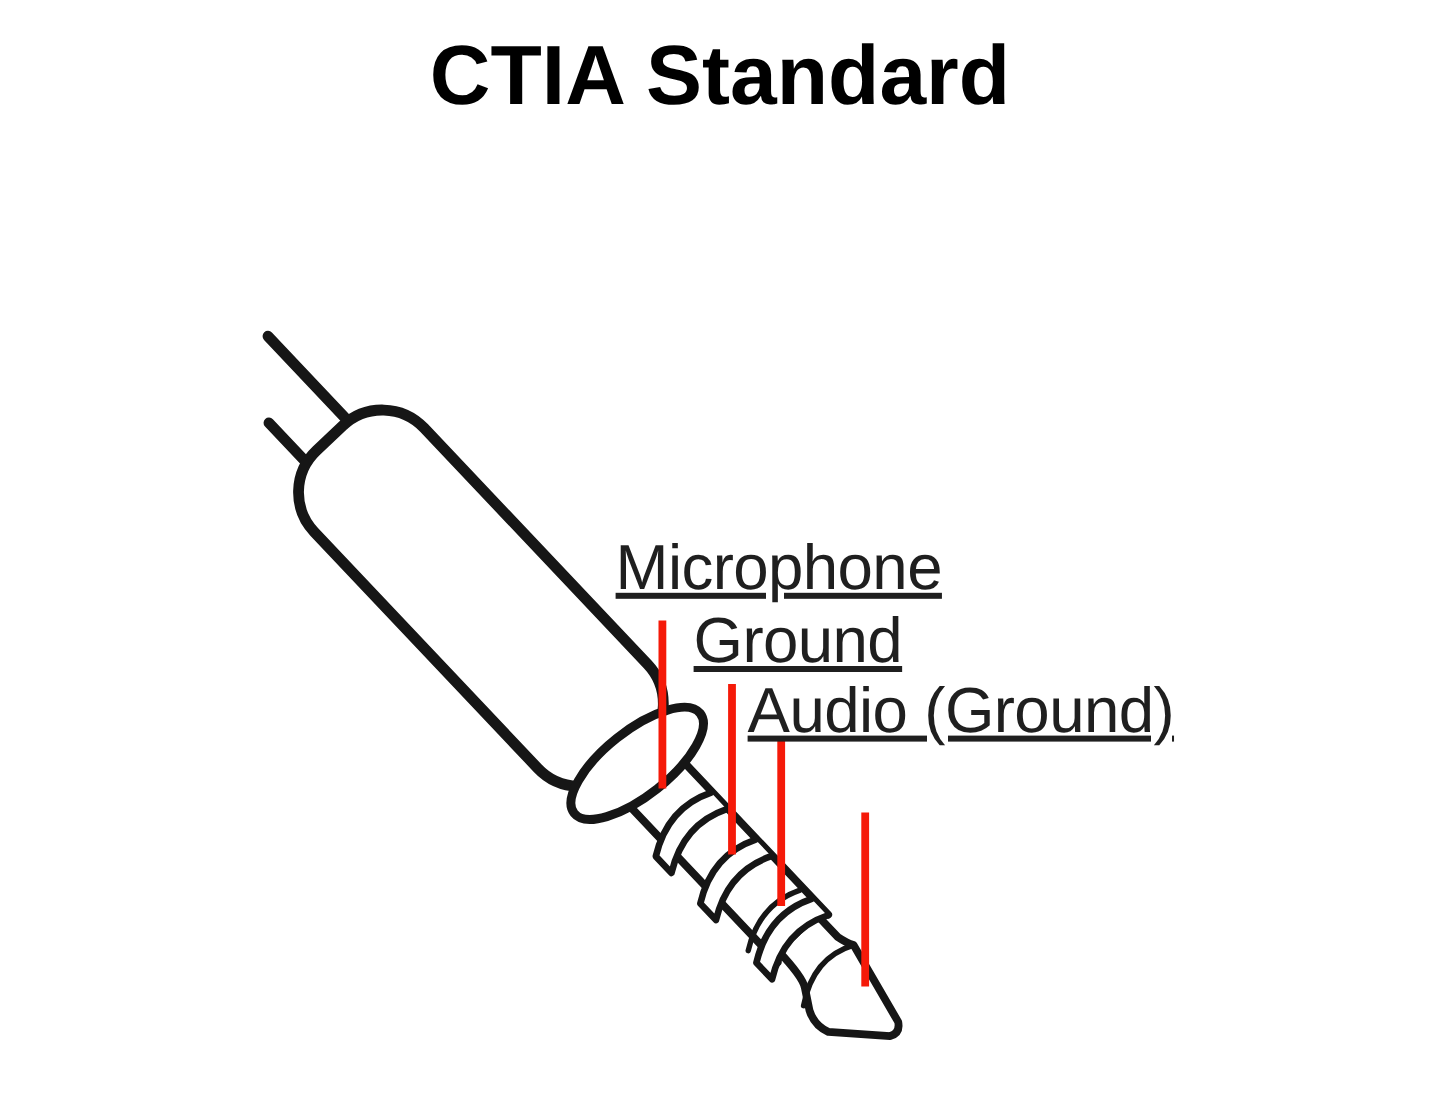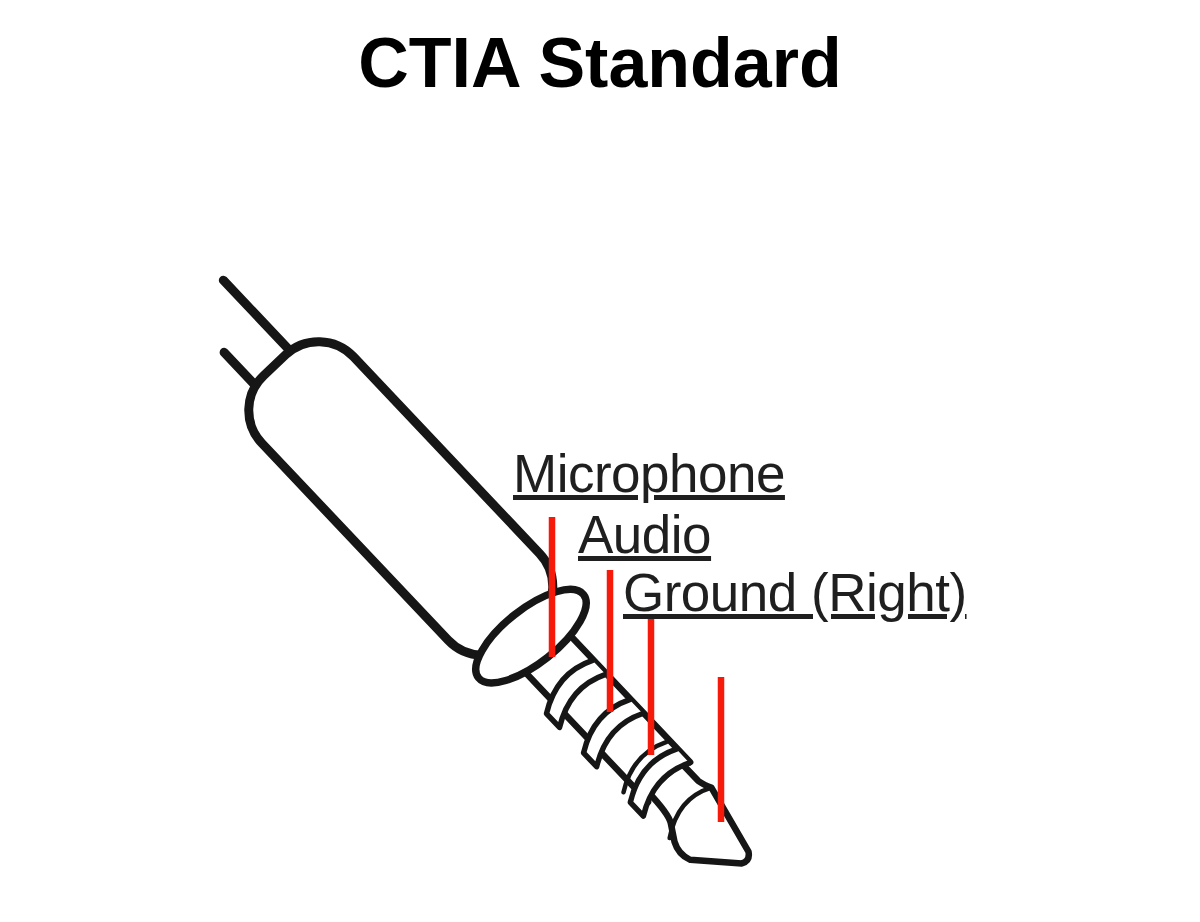--- a/index.html
+++ b/index.html
@@ -89,16 +89,16 @@
 
     <g stroke="var(--pointer)" stroke-width="6.5" stroke-linecap="butt">
       <path d="M 552 517 L 552 657"></path>
       <path d="M 610 570 L 610 712"></path>
       <path d="M 651 616 L 651 755"></path>
       <path d="M 721 677 L 721 822"></path>
     </g>
   </svg>
 
   <div class="lbl lbl0">Microphone</div>
-  <div class="lbl lbl1">Audio</div>
-  <div class="lbl lbl2">Ground (Right)</div>
+  <div class="lbl lbl1">Ground</div>
+  <div class="lbl lbl2">Audio (Ground)</div>
 
 </div>
 
 </body></html>

